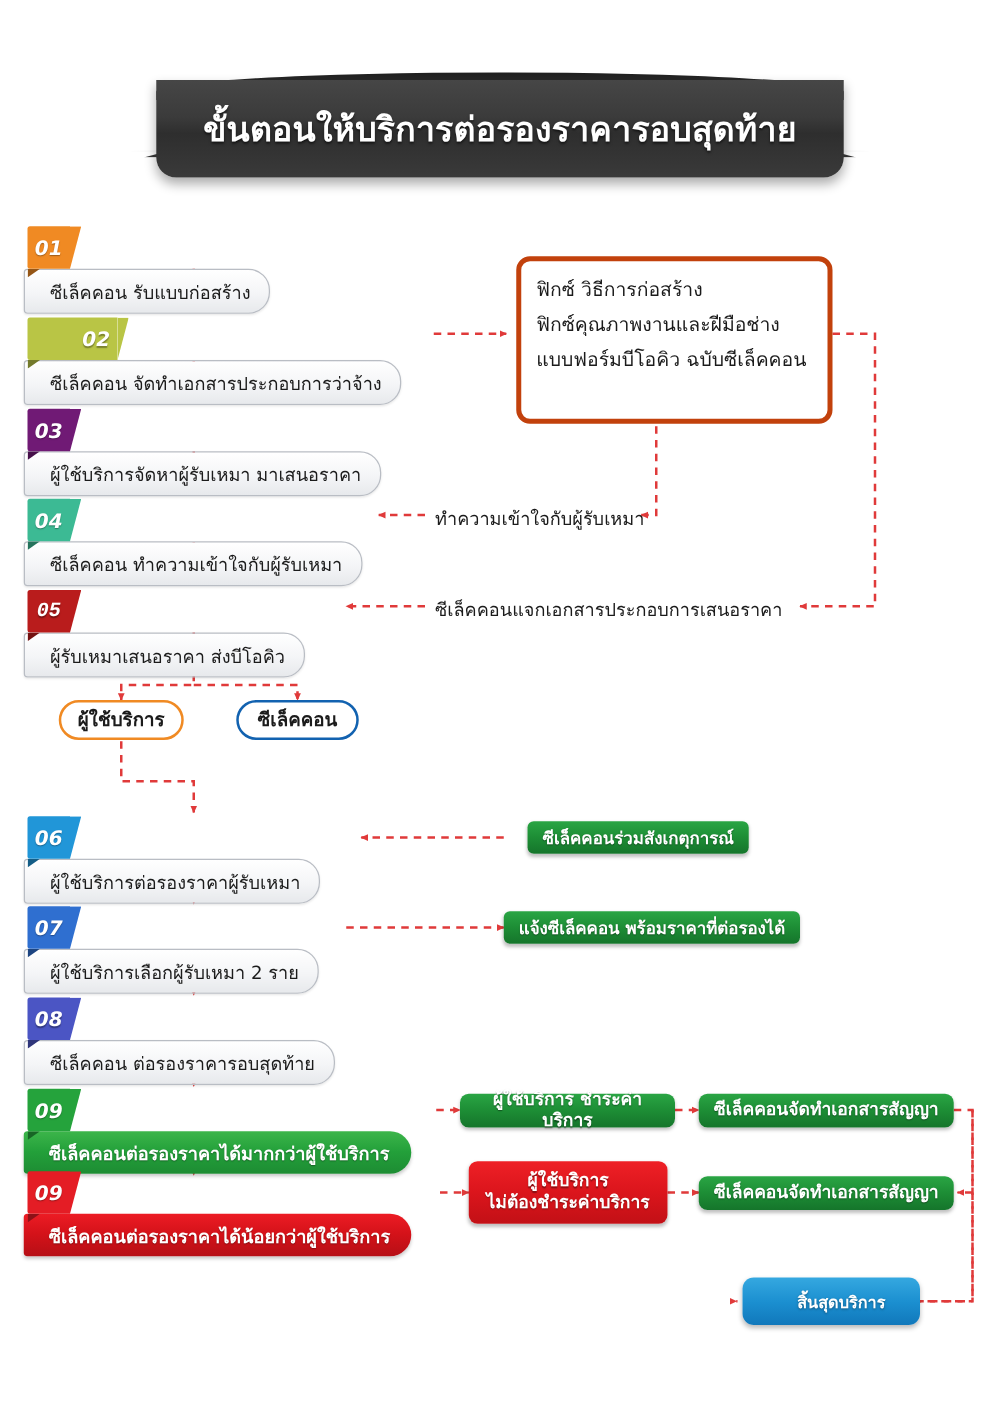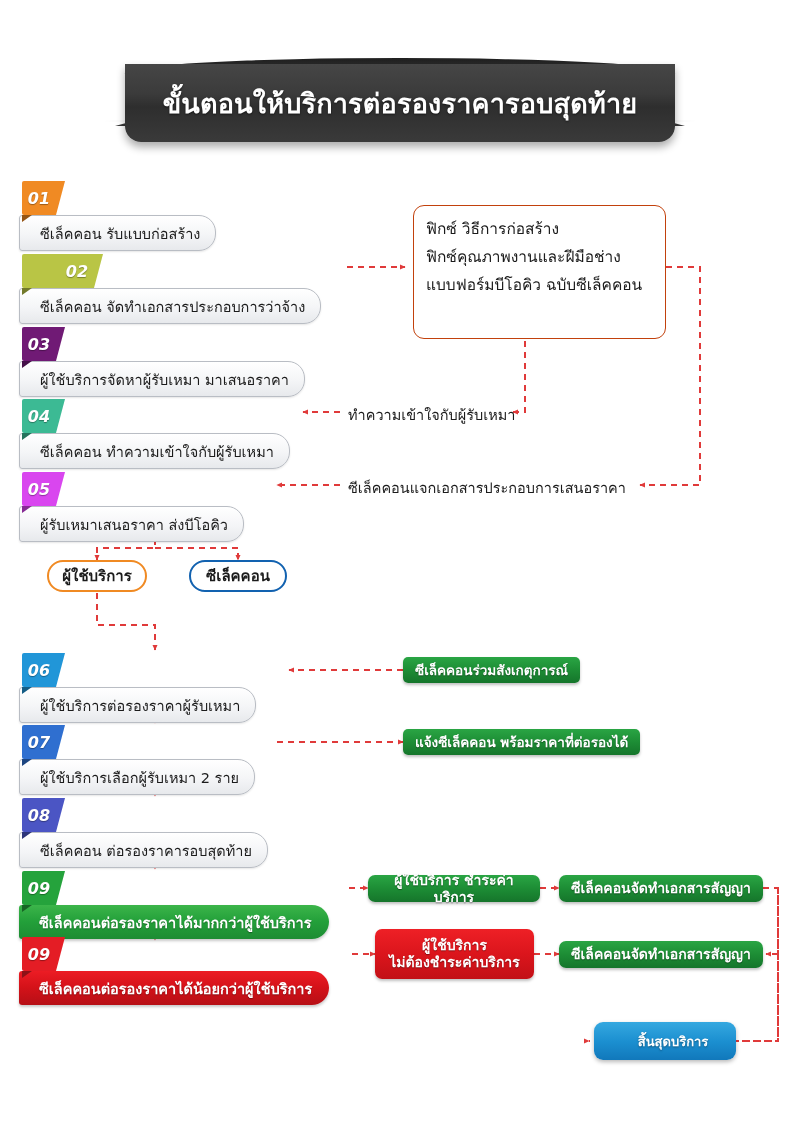--- a/index.html
+++ b/index.html
@@ -56,21 +56,21 @@
   .solidbox{flex:none;height:34px;display:flex;align-items:center;
     padding:0 17px 0 20px;margin-left:-3px;border-radius:3px 17px 17px 3px;
     font-size:14.5px;color:#fff;font-weight:700;white-space:nowrap;
     box-shadow:0 2px 3px rgba(0,0,0,.22);z-index:2;
     text-shadow:0 1px 1px rgba(0,0,0,.35);}
   .solid-green{background:linear-gradient(180deg,#3cb54a 0%,#23a03a 48%,#1d8c33 100%);}
   .solid-red{background:linear-gradient(180deg,#ec1c24 0%,#d41219 48%,#b60f16 100%);}
 
   
   .infobox{position:absolute;left:413px;top:205px;width:253px;height:134px;
-    background:#fff;border:1px solid #c2410c;border-radius:11px;
+    background:#fff;border:4px solid #c2410c;border-radius:11px;
     padding:9px 12px;box-sizing:border-box;}
   .infobox .line{font-size:15.5px;line-height:28px;color:#1b1b1b;white-space:nowrap;}
 
   
   .sidelabel{position:absolute;font-size:14.5px;color:#1b1b1b;white-space:nowrap;}
 
   
   .greenchip{position:absolute;height:26px;display:flex;align-items:center;
     padding:0 12px;border-radius:5px;color:#fff;font-size:13.5px;font-weight:700;
     white-space:nowrap;text-shadow:0 1px 1px rgba(0,0,0,.4);
@@ -181,21 +181,21 @@
     <div class="badge" style="background:#701a75;">03</div>
     <div class="pillbox">ผู้ใช้บริการจัดหาผู้รับเหมา มาเสนอราคา</div>
   </div>
 
   <div class="step" style="left:22px;top:399px;">
     <div class="badge" style="background:#3cba94;">04</div>
     <div class="pillbox">ซีเล็คคอน ทำความเข้าใจกับผู้รับเหมา</div>
   </div>
 
   <div class="step" style="left:22px;top:472px;">
-    <div class="badge" style="background:#d946ef;">05</div>
+    <div class="badge" style="background:#b91c1c;font-family:Liberation Mono, monospace;">05</div>
     <div class="pillbox">ผู้รับเหมาเสนอราคา ส่งบีโอคิว</div>
   </div>
 
   <div class="step" style="left:22px;top:653px;">
     <div class="badge" style="background:#2196d8;">06</div>
     <div class="pillbox">ผู้ใช้บริการต่อรองราคาผู้รับเหมา</div>
   </div>
 
   <div class="step" style="left:22px;top:725px;">
     <div class="badge" style="background:#2f6fd0;">07</div>
@@ -219,21 +219,21 @@
 
   <div class="infobox">
     <div class="line">ฟิกซ์ วิธีการก่อสร้าง</div>
     <div class="line">ฟิกซ์คุณภาพงานและฝีมือช่าง</div>
     <div class="line">แบบฟอร์มบีโอคิว ฉบับซีเล็คคอน</div>
   </div>
 
   <div class="sidelabel" style="left:348px;top:403px;">ทำความเข้าใจกับผู้รับเหมา</div>
   <div class="sidelabel" style="left:348px;top:476px;">ซีเล็คคอนแจกเอกสารประกอบการเสนอราคา</div>
 
-  <div class="greenchip" style="left:403px;top:657px;">ซีเล็คคอนร่วมสังเกตุการณ์</div>
+  <div class="greenchip" style="left:422px;top:657px;">ซีเล็คคอนร่วมสังเกตุการณ์</div>
   <div class="greenchip" style="left:403px;top:729px;">แจ้งซีเล็คคอน พร้อมราคาที่ต่อรองได้</div>
 
   <div class="node node-orange" style="left:47px;top:560px;width:100px;">ผู้ใช้บริการ</div>
   <div class="node node-blue" style="left:189px;top:560px;width:98px;">ซีเล็คคอน</div>
 
   <div class="obox obox-green" style="left:368px;top:875px;width:172px;height:27px;">ผู้ใช้บริการ ชำระค่าบริการ</div>
   <div class="obox obox-green" style="left:559px;top:875px;width:204px;height:27px;">ซีเล็คคอนจัดทำเอกสารสัญญา</div>
 
   <div class="obox obox-red" style="left:375px;top:929px;width:159px;height:50px;flex-direction:column;">
     <span>ผู้ใช้บริการ</span>

